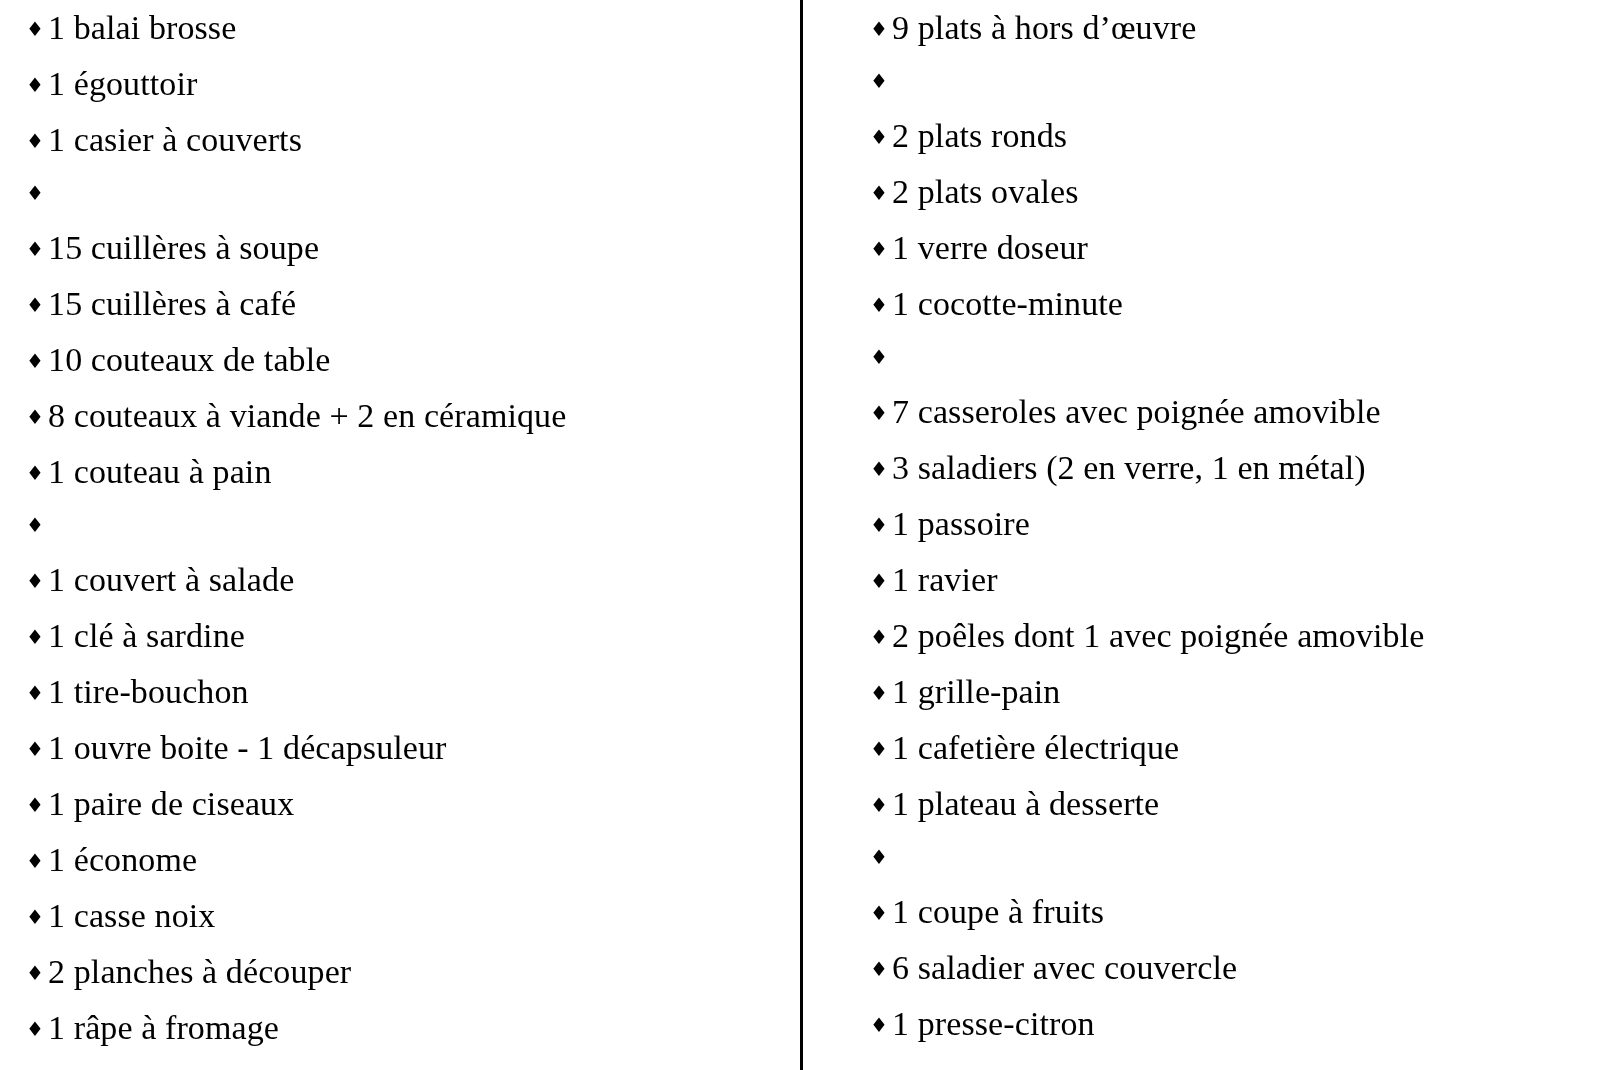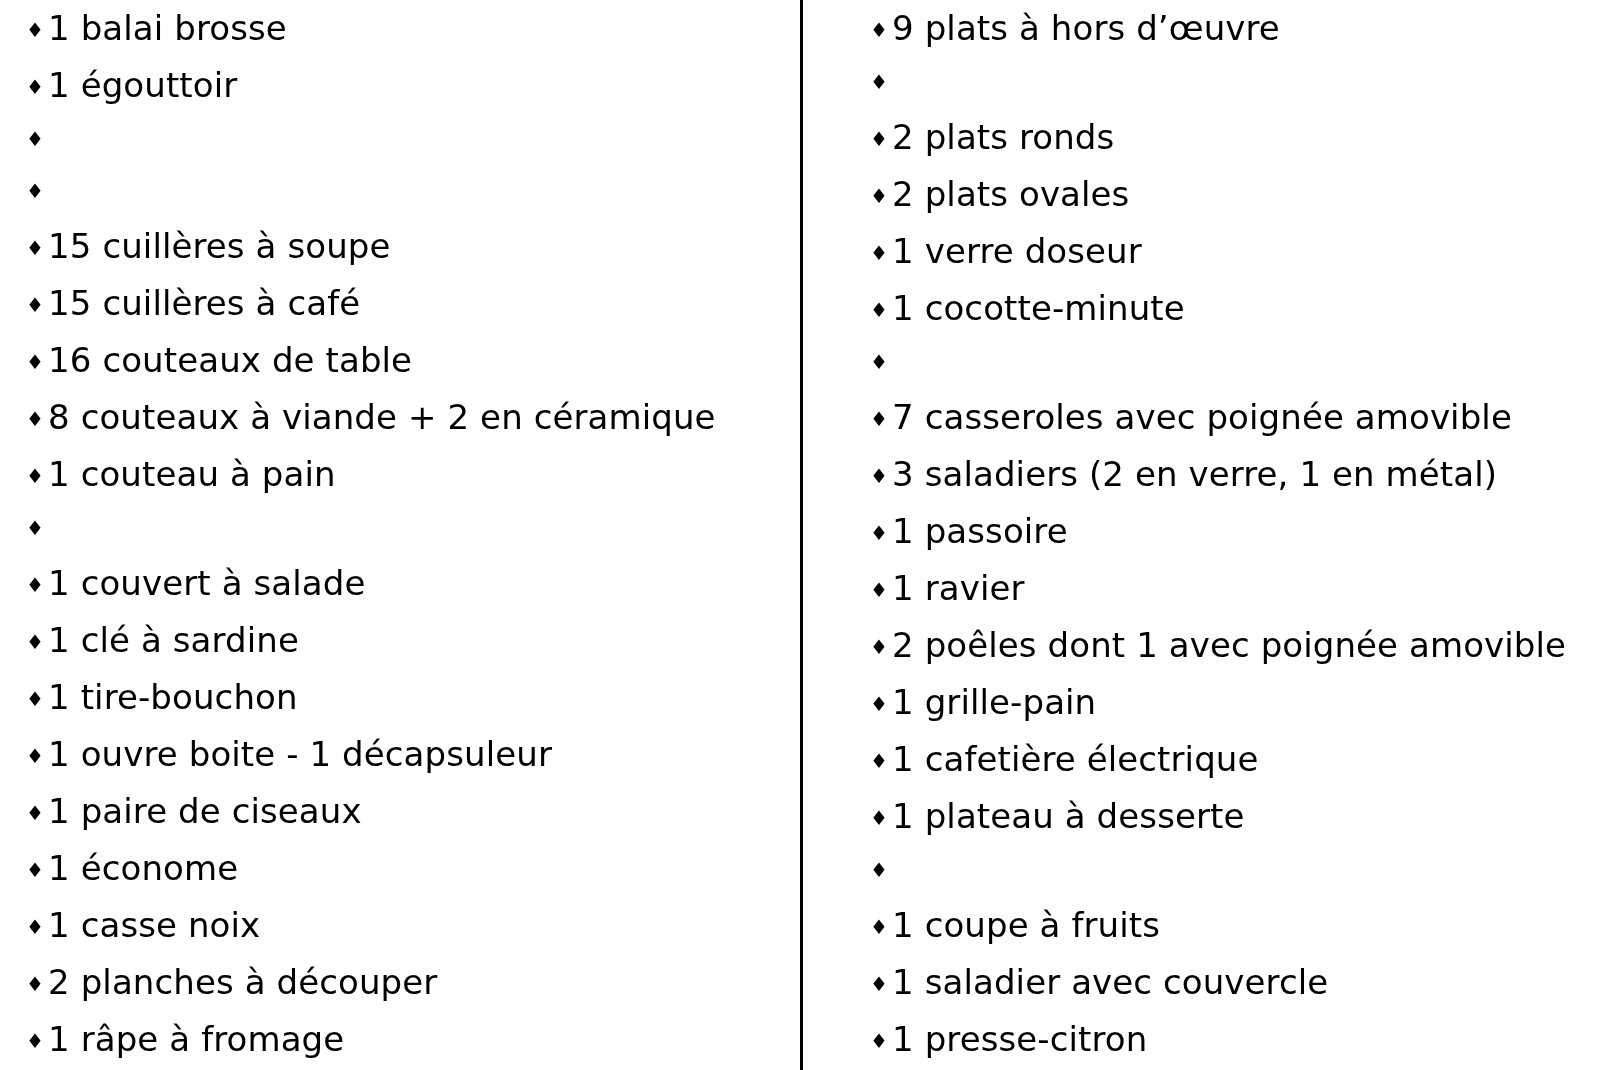--- a/index.html
+++ b/index.html
@@ -58,54 +58,56 @@
   }
   .bullet {
     font-size: 20px;
     line-height: 52px;
     margin-right: 4px;
     transform: translateY(-3px);
     display: inline-block;
   }
   .item-text {
     display: inline-block;
+    font-family: Liberation Serif, serif;
   }
 </style>
 </head>
 <body>
 
 <div class="page">
 
   <div class="column column-left">
     <ul class="item-list">
       <li>
           <span class="bullet">♦</span>
           <span class="item-text">1 balai brosse</span>
         </li>
       <li>
           <span class="bullet">♦</span>
           <span class="item-text">1 égouttoir</span>
         </li>
       <li>
           <span class="bullet">♦</span>
+          <span class="item-text">1 casier à couverts</span>
         </li>
       <li>
           <span class="bullet">♦</span>
         </li>
       <li>
           <span class="bullet">♦</span>
           <span class="item-text">15 cuillères à soupe</span>
         </li>
       <li>
           <span class="bullet">♦</span>
           <span class="item-text">15 cuillères à café</span>
         </li>
       <li>
           <span class="bullet">♦</span>
-          <span class="item-text">16 couteaux de table</span>
+          <span class="item-text">10 couteaux de table</span>
         </li>
       <li>
           <span class="bullet">♦</span>
           <span class="item-text">8 couteaux à viande + 2 en céramique</span>
         </li>
       <li>
           <span class="bullet">♦</span>
           <span class="item-text">1 couteau à pain</span>
         </li>
       <li>
@@ -215,21 +217,21 @@
         </li>
       <li>
           <span class="bullet">♦</span>
         </li>
       <li>
           <span class="bullet">♦</span>
           <span class="item-text">1 coupe à fruits</span>
         </li>
       <li>
           <span class="bullet">♦</span>
-          <span class="item-text">1 saladier avec couvercle</span>
+          <span class="item-text">6 saladier avec couvercle</span>
         </li>
       <li>
           <span class="bullet">♦</span>
           <span class="item-text">1 presse-citron</span>
         </li>
 
     </ul>
   </div>
 
 </div>

